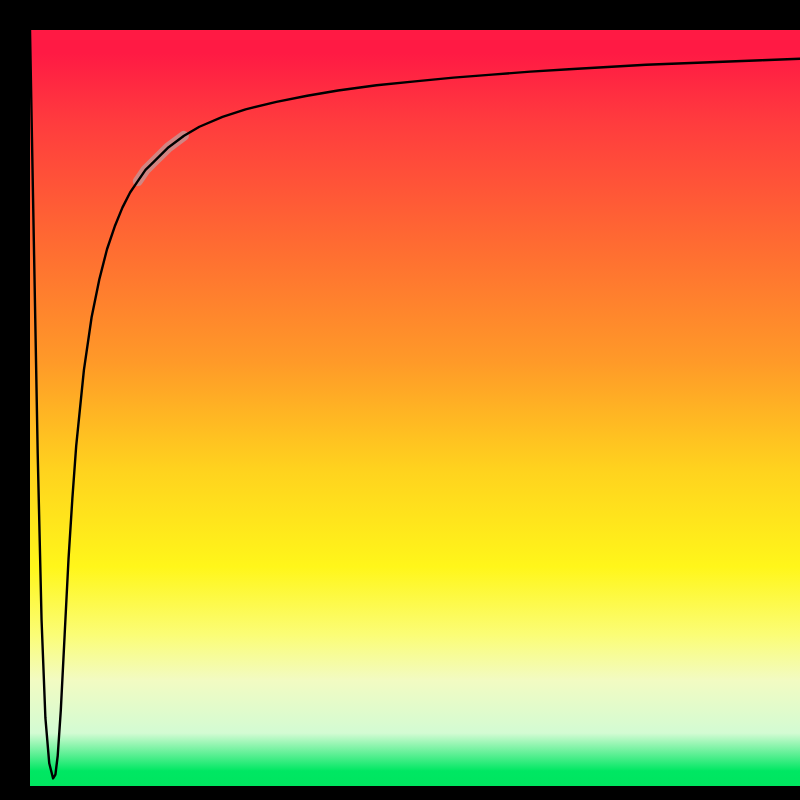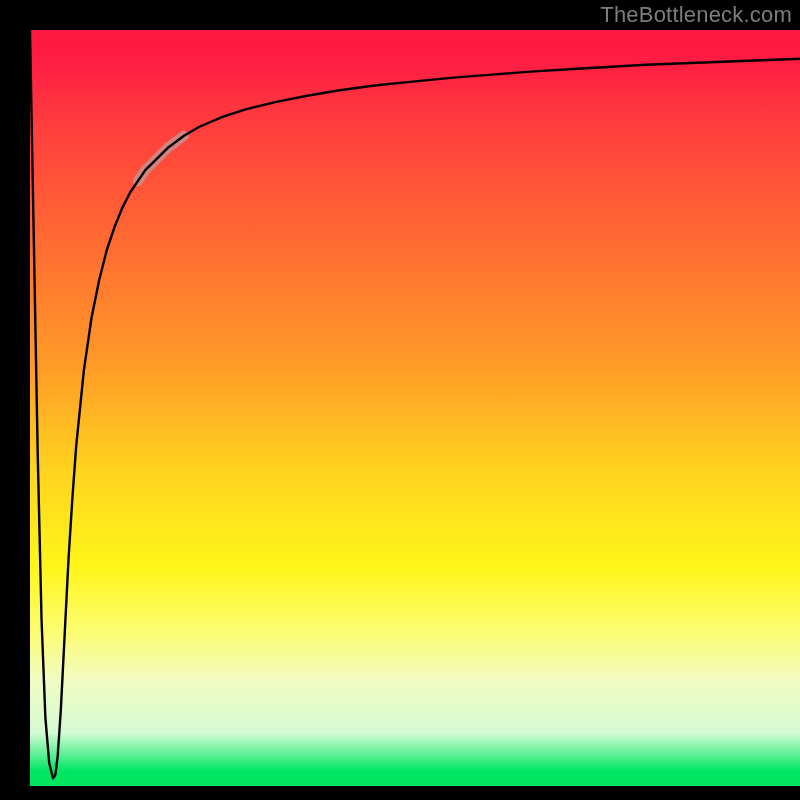--- a/index.html
+++ b/index.html
@@ -55,21 +55,20 @@
     width: 770px;
     height: 756px;
     z-index: 10;
     pointer-events: none;
   }
 </style>
 </head>
 <body>
 
 <div class="frame">
-  <div class="watermark">TheBottleneck.com</div>
 
   <div class="plot-area"></div>
 
   <svg class="curve-svg" viewBox="0 0 770 756" preserveAspectRatio="none">
     <path id="highlight-path" fill="none" stroke-linecap="round" d="M107.80 151.20 L115.50 139.86 L123.20 132.30 L138.60 117.18 L154.00 105.84" stroke="#c98f8f" stroke-opacity="0.85" stroke-width="10"></path>
     <path id="main-path" fill="none" stroke-linecap="round" stroke-linejoin="round" d="M0.00 0.00 L3.85 211.68 L7.70 423.36 L11.55 589.68 L15.40 687.96 L19.25 733.32 L23.10 748.44 L25.41 744.66 L27.72 725.76 L30.80 680.40 L34.65 604.80 L38.50 529.20 L42.35 468.72 L46.20 415.80 L53.90 340.20 L61.60 287.28 L69.30 249.48 L77.00 219.24 L84.70 196.56 L92.40 177.66 L100.10 162.54 L107.80 151.20 L115.50 139.86 L123.20 132.30 L138.60 117.18 L154.00 105.84 L169.40 96.77 L192.50 86.94 L215.60 79.38 L246.40 71.82 L277.20 65.77 L308.00 60.48 L346.50 55.19 L385.00 51.41 L423.50 47.63 L462.00 44.60 L500.50 41.58 L539.00 39.31 L577.50 37.04 L616.00 34.78 L654.50 33.26 L693.00 31.75 L731.50 30.24 L770.00 28.73" stroke="#000000" stroke-width="2.4"></path>
   </svg>
 </div>
 
 </body></html>

